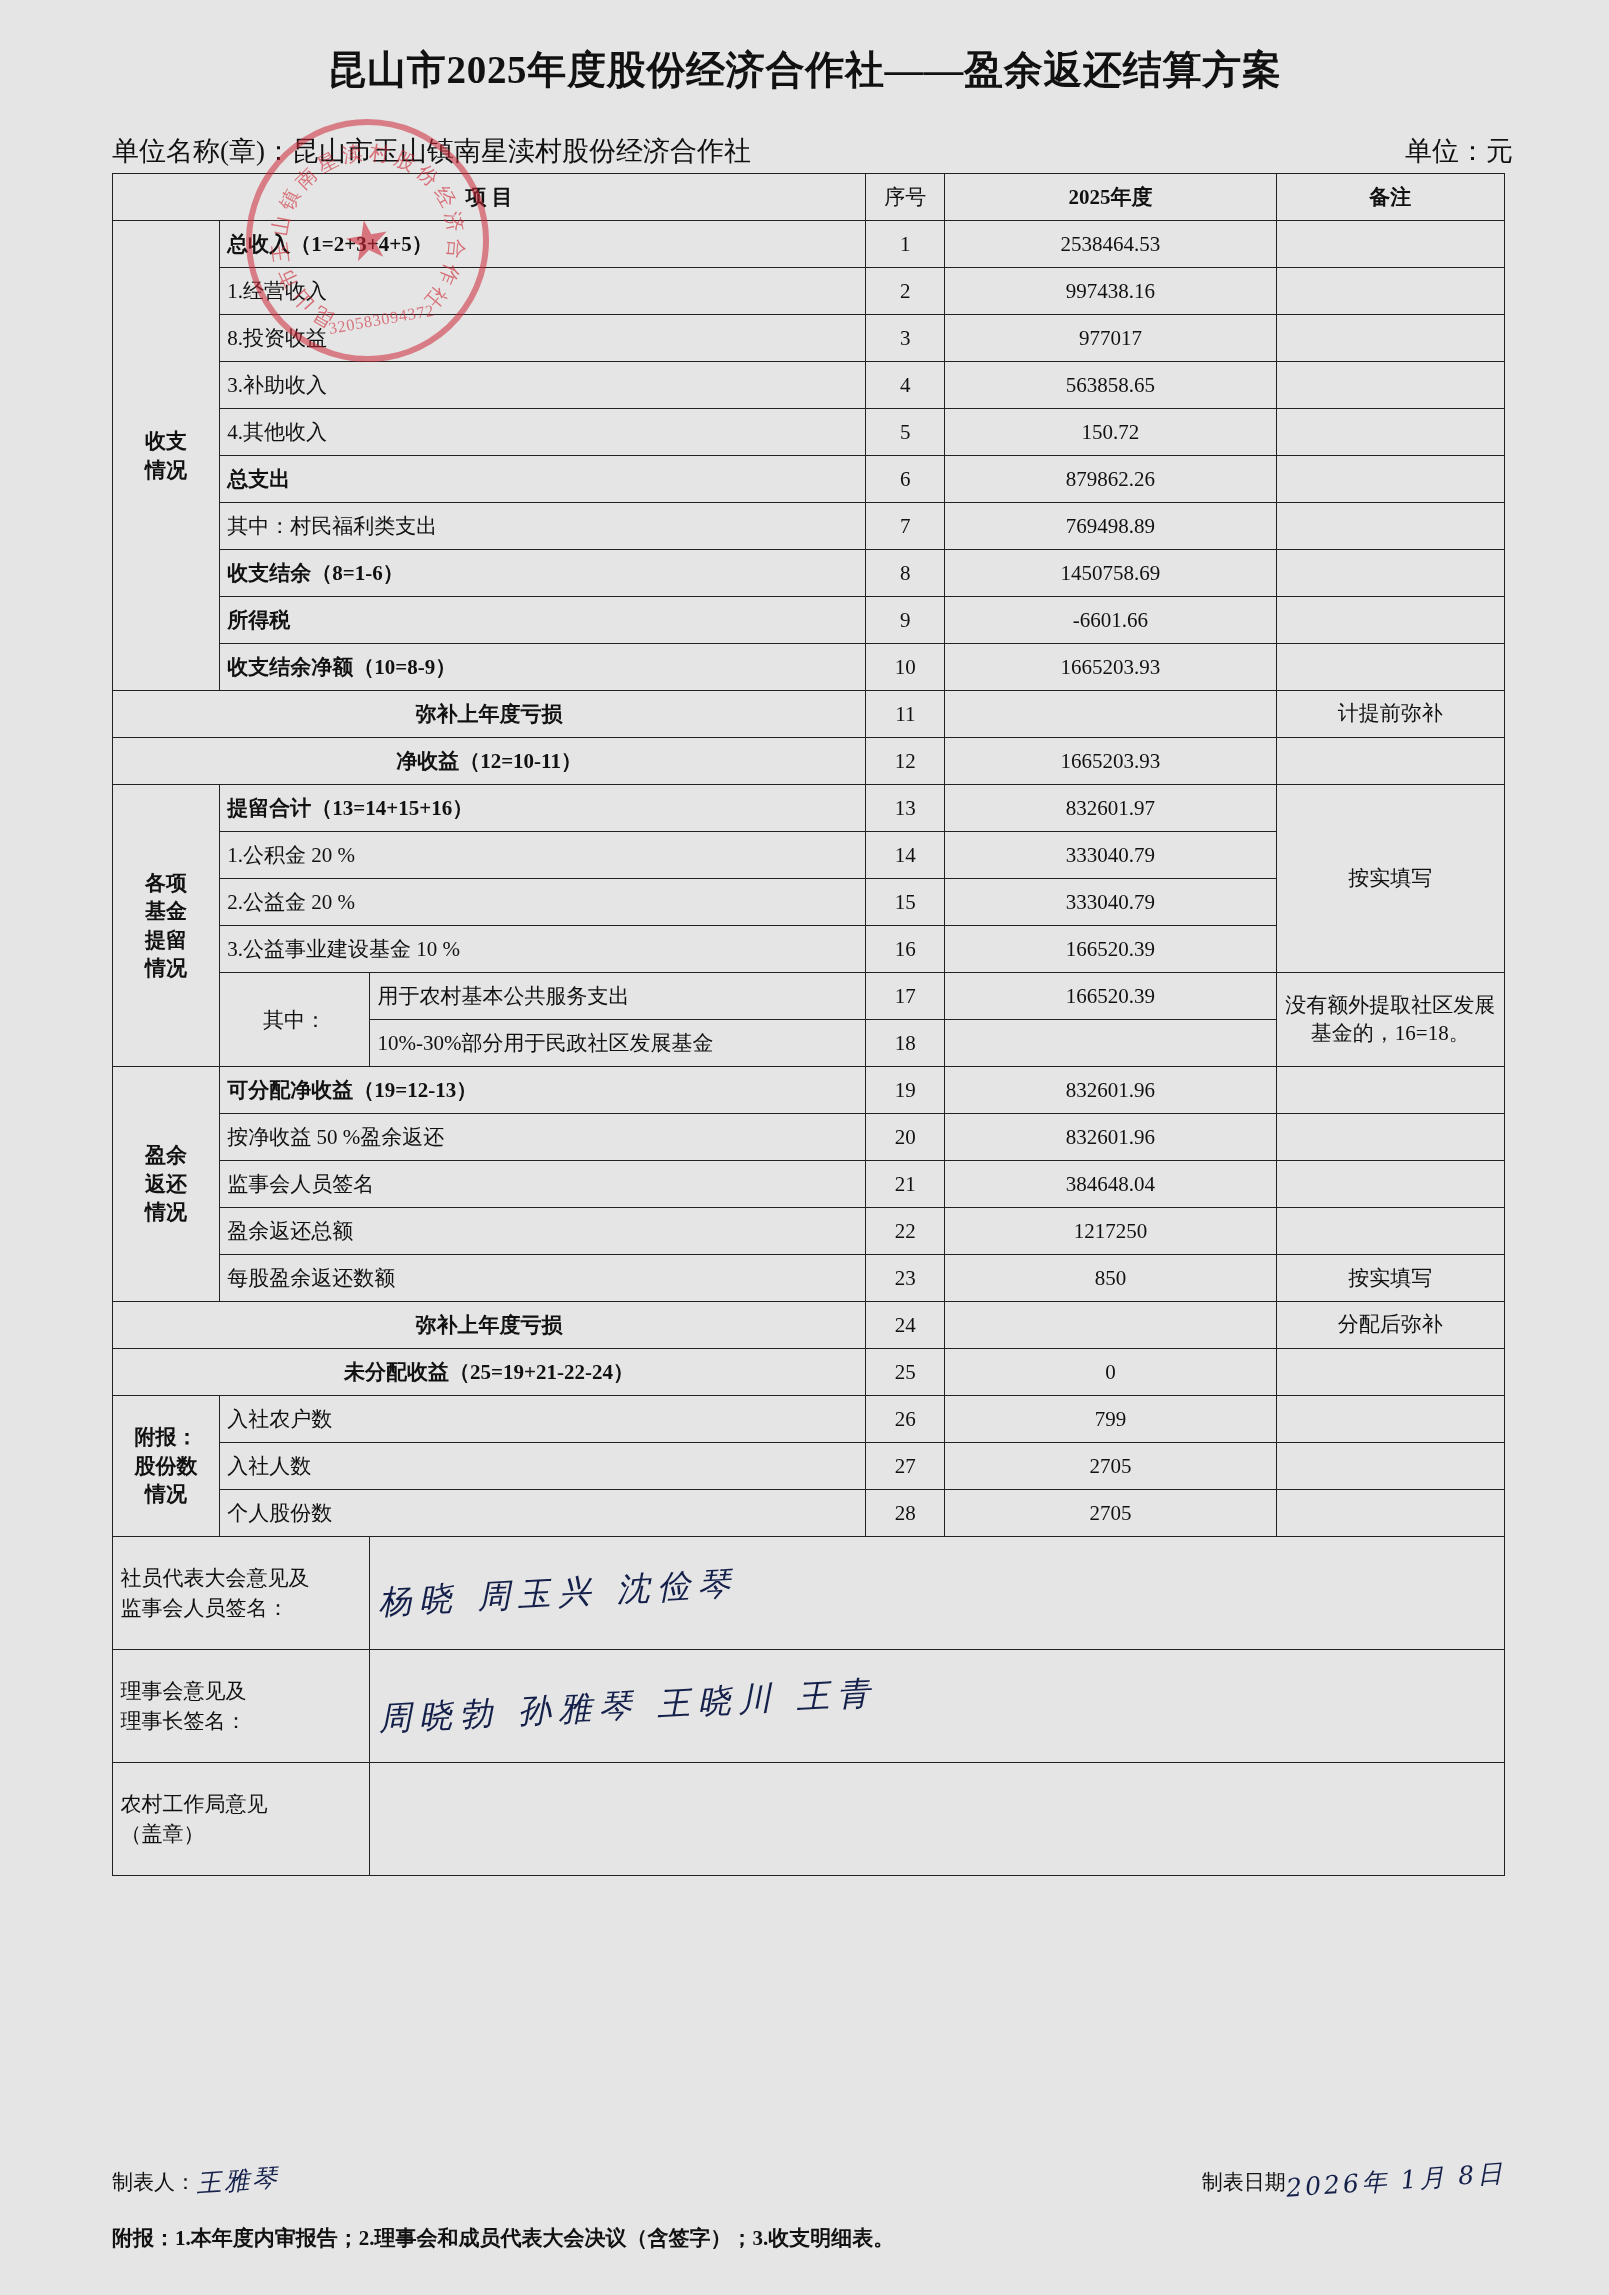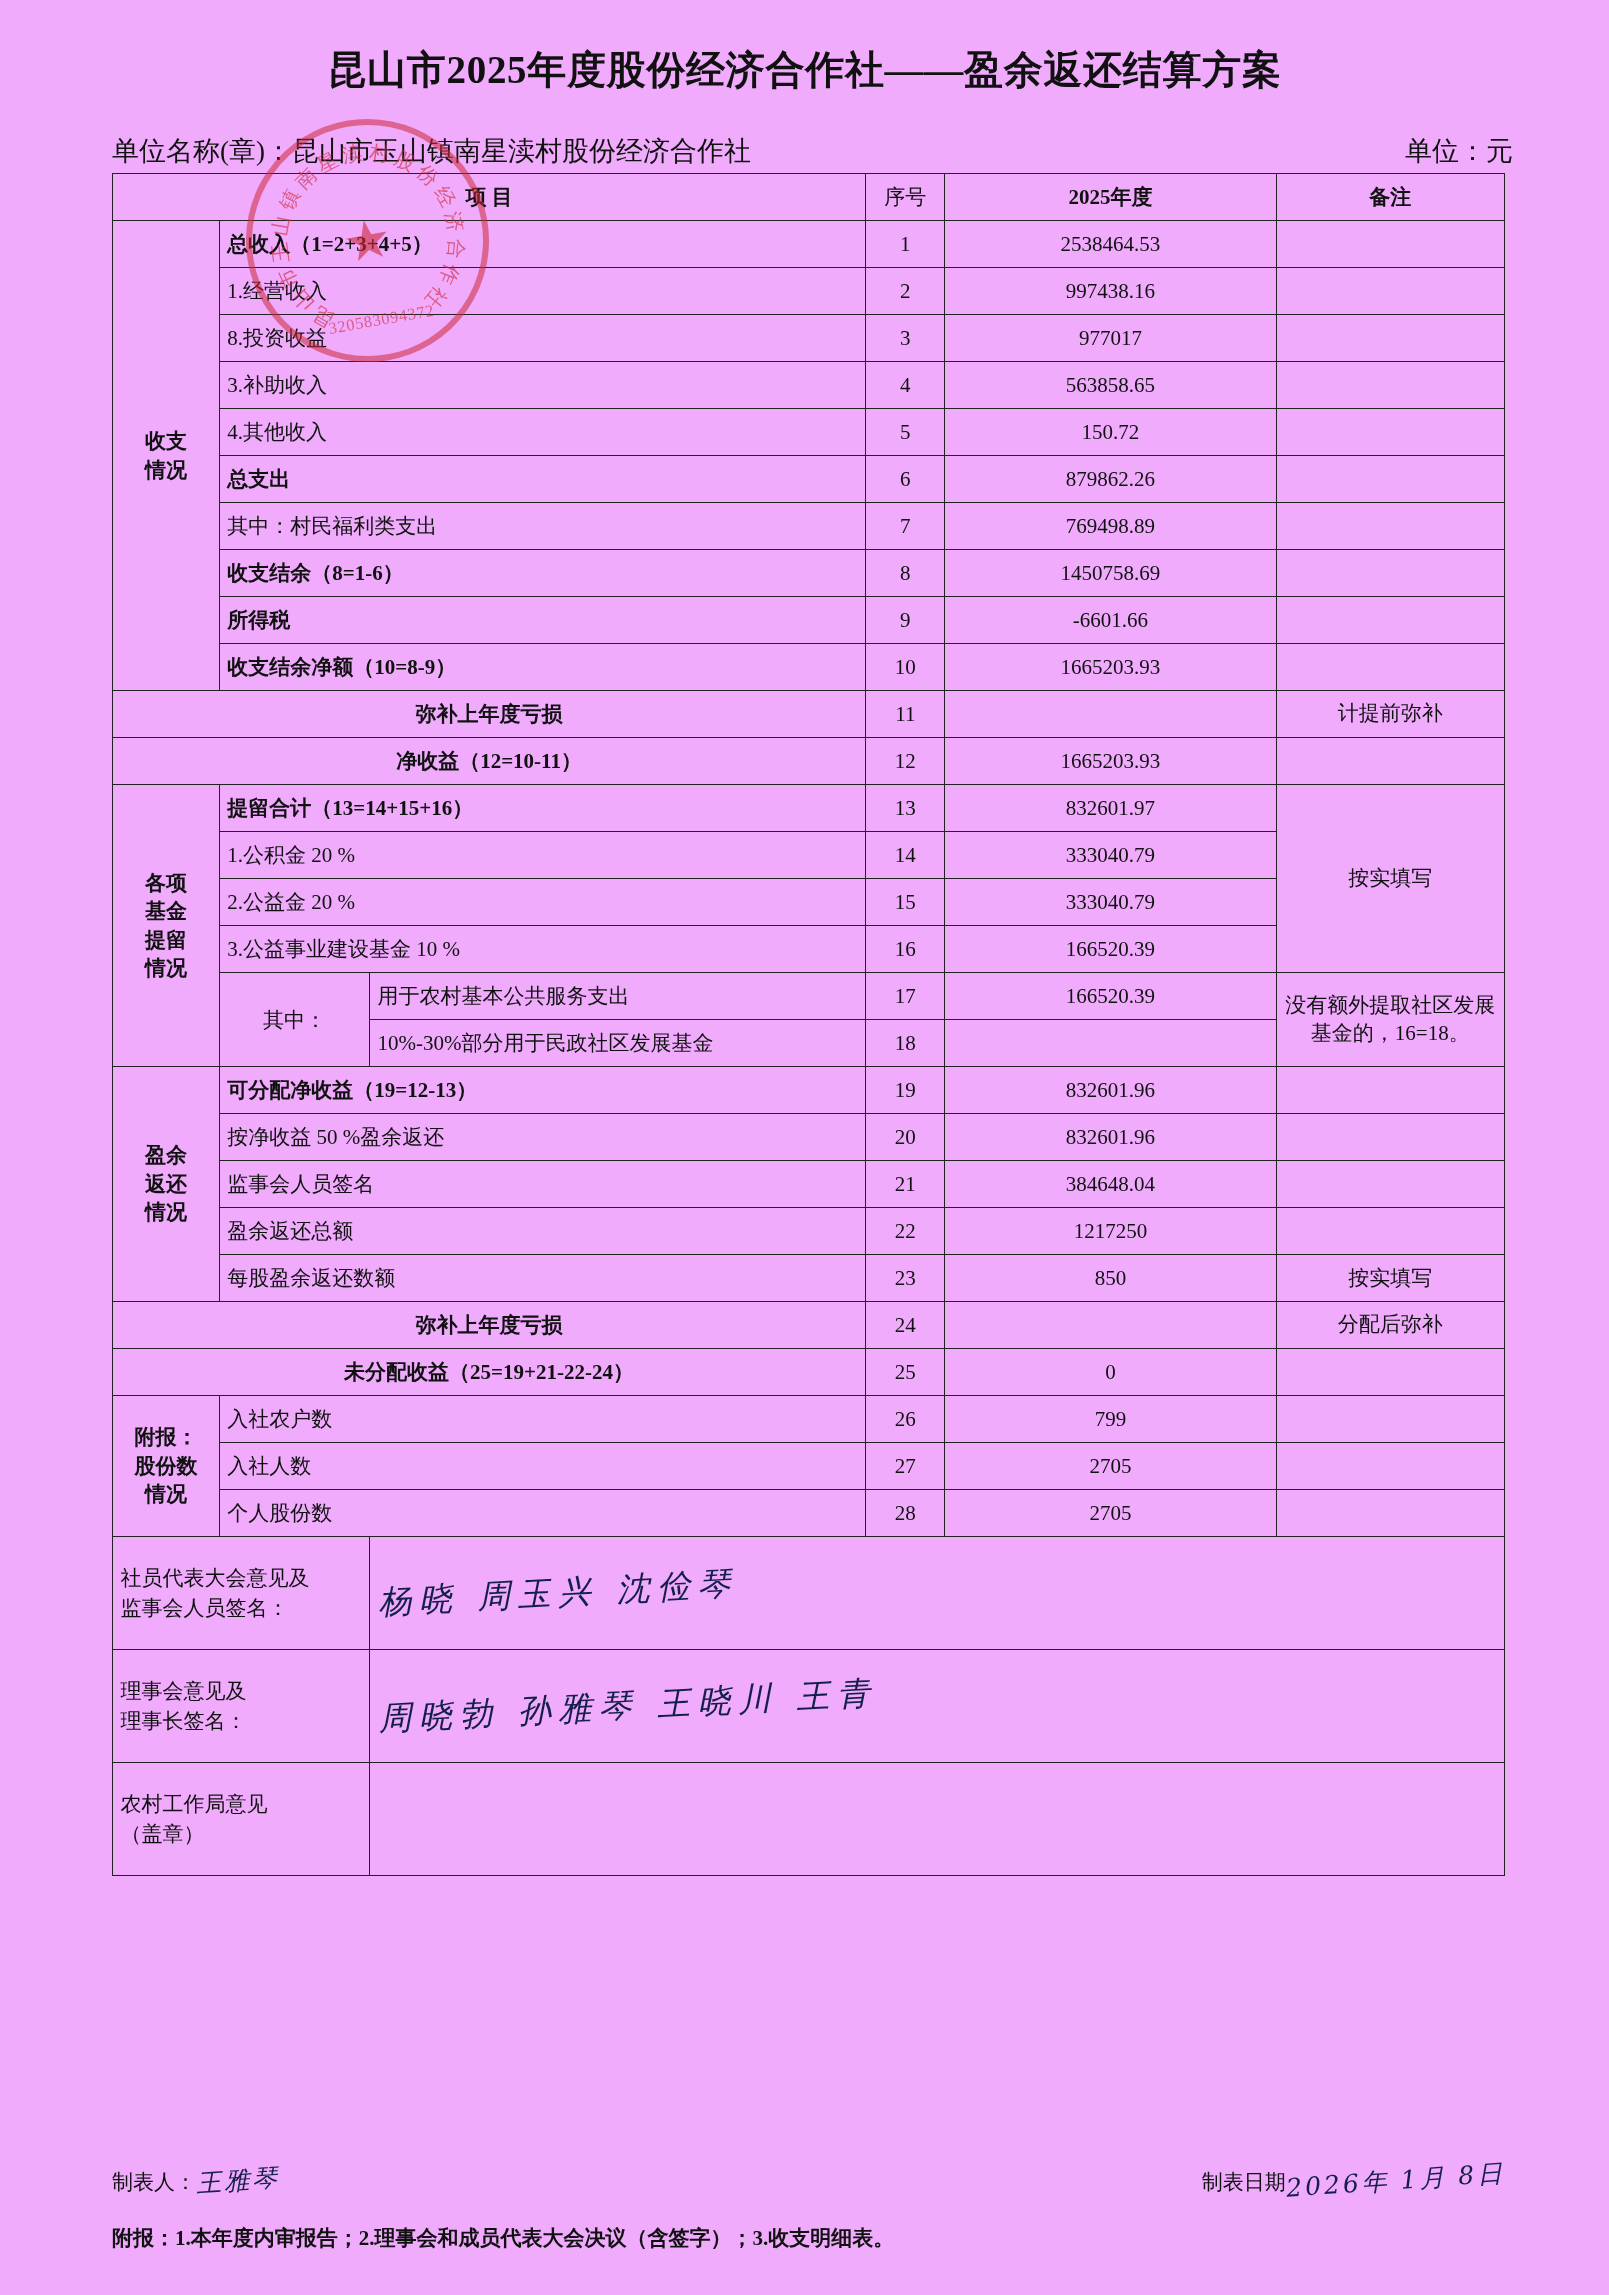--- a/index.html
+++ b/index.html
@@ -13,21 +13,21 @@
     font-family: "Liberation Serif", "DejaVu Serif", serif;
     color: #111;
     position: relative;
     overflow: hidden;
   }
   .page {
     position: absolute;
     left: 0; top: 0;
     width: 1609px;
     height: 2295px;
-    background: #f0abfc;
+    background: #e5e5e5;
   }
   .title {
     position: absolute;
     top: 43px;
     left: 0;
     width: 1609px;
     text-align: center;
     font-size: 39px;
     font-weight: bold;
     letter-spacing: 0.7px;

